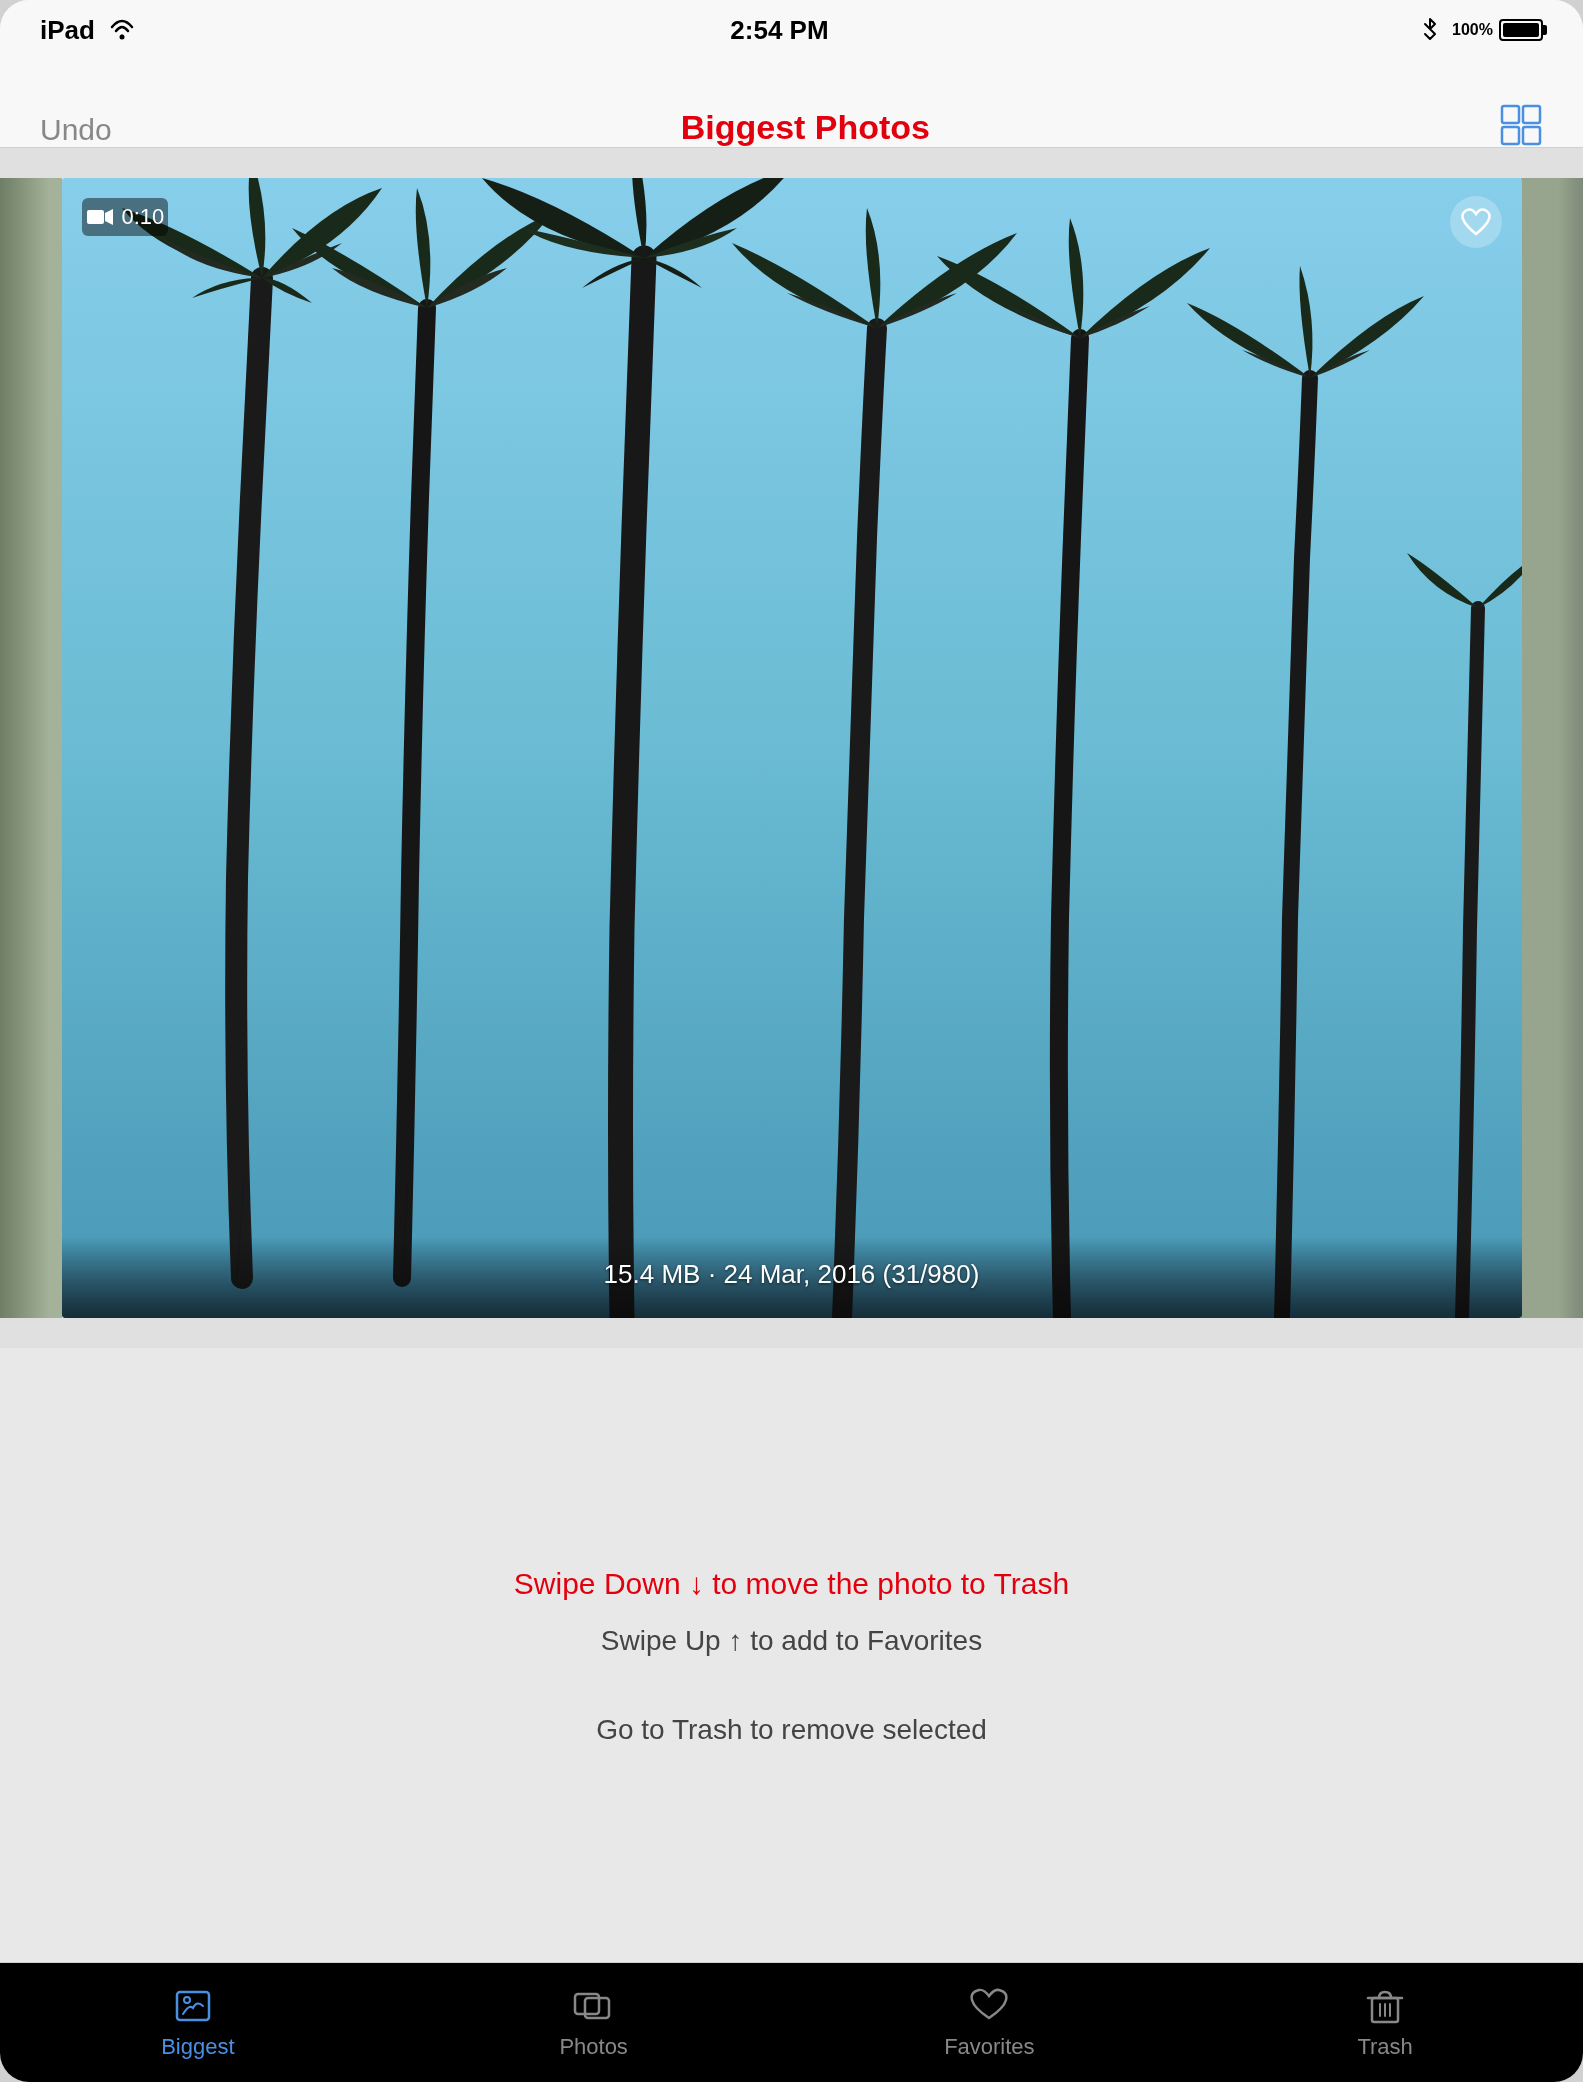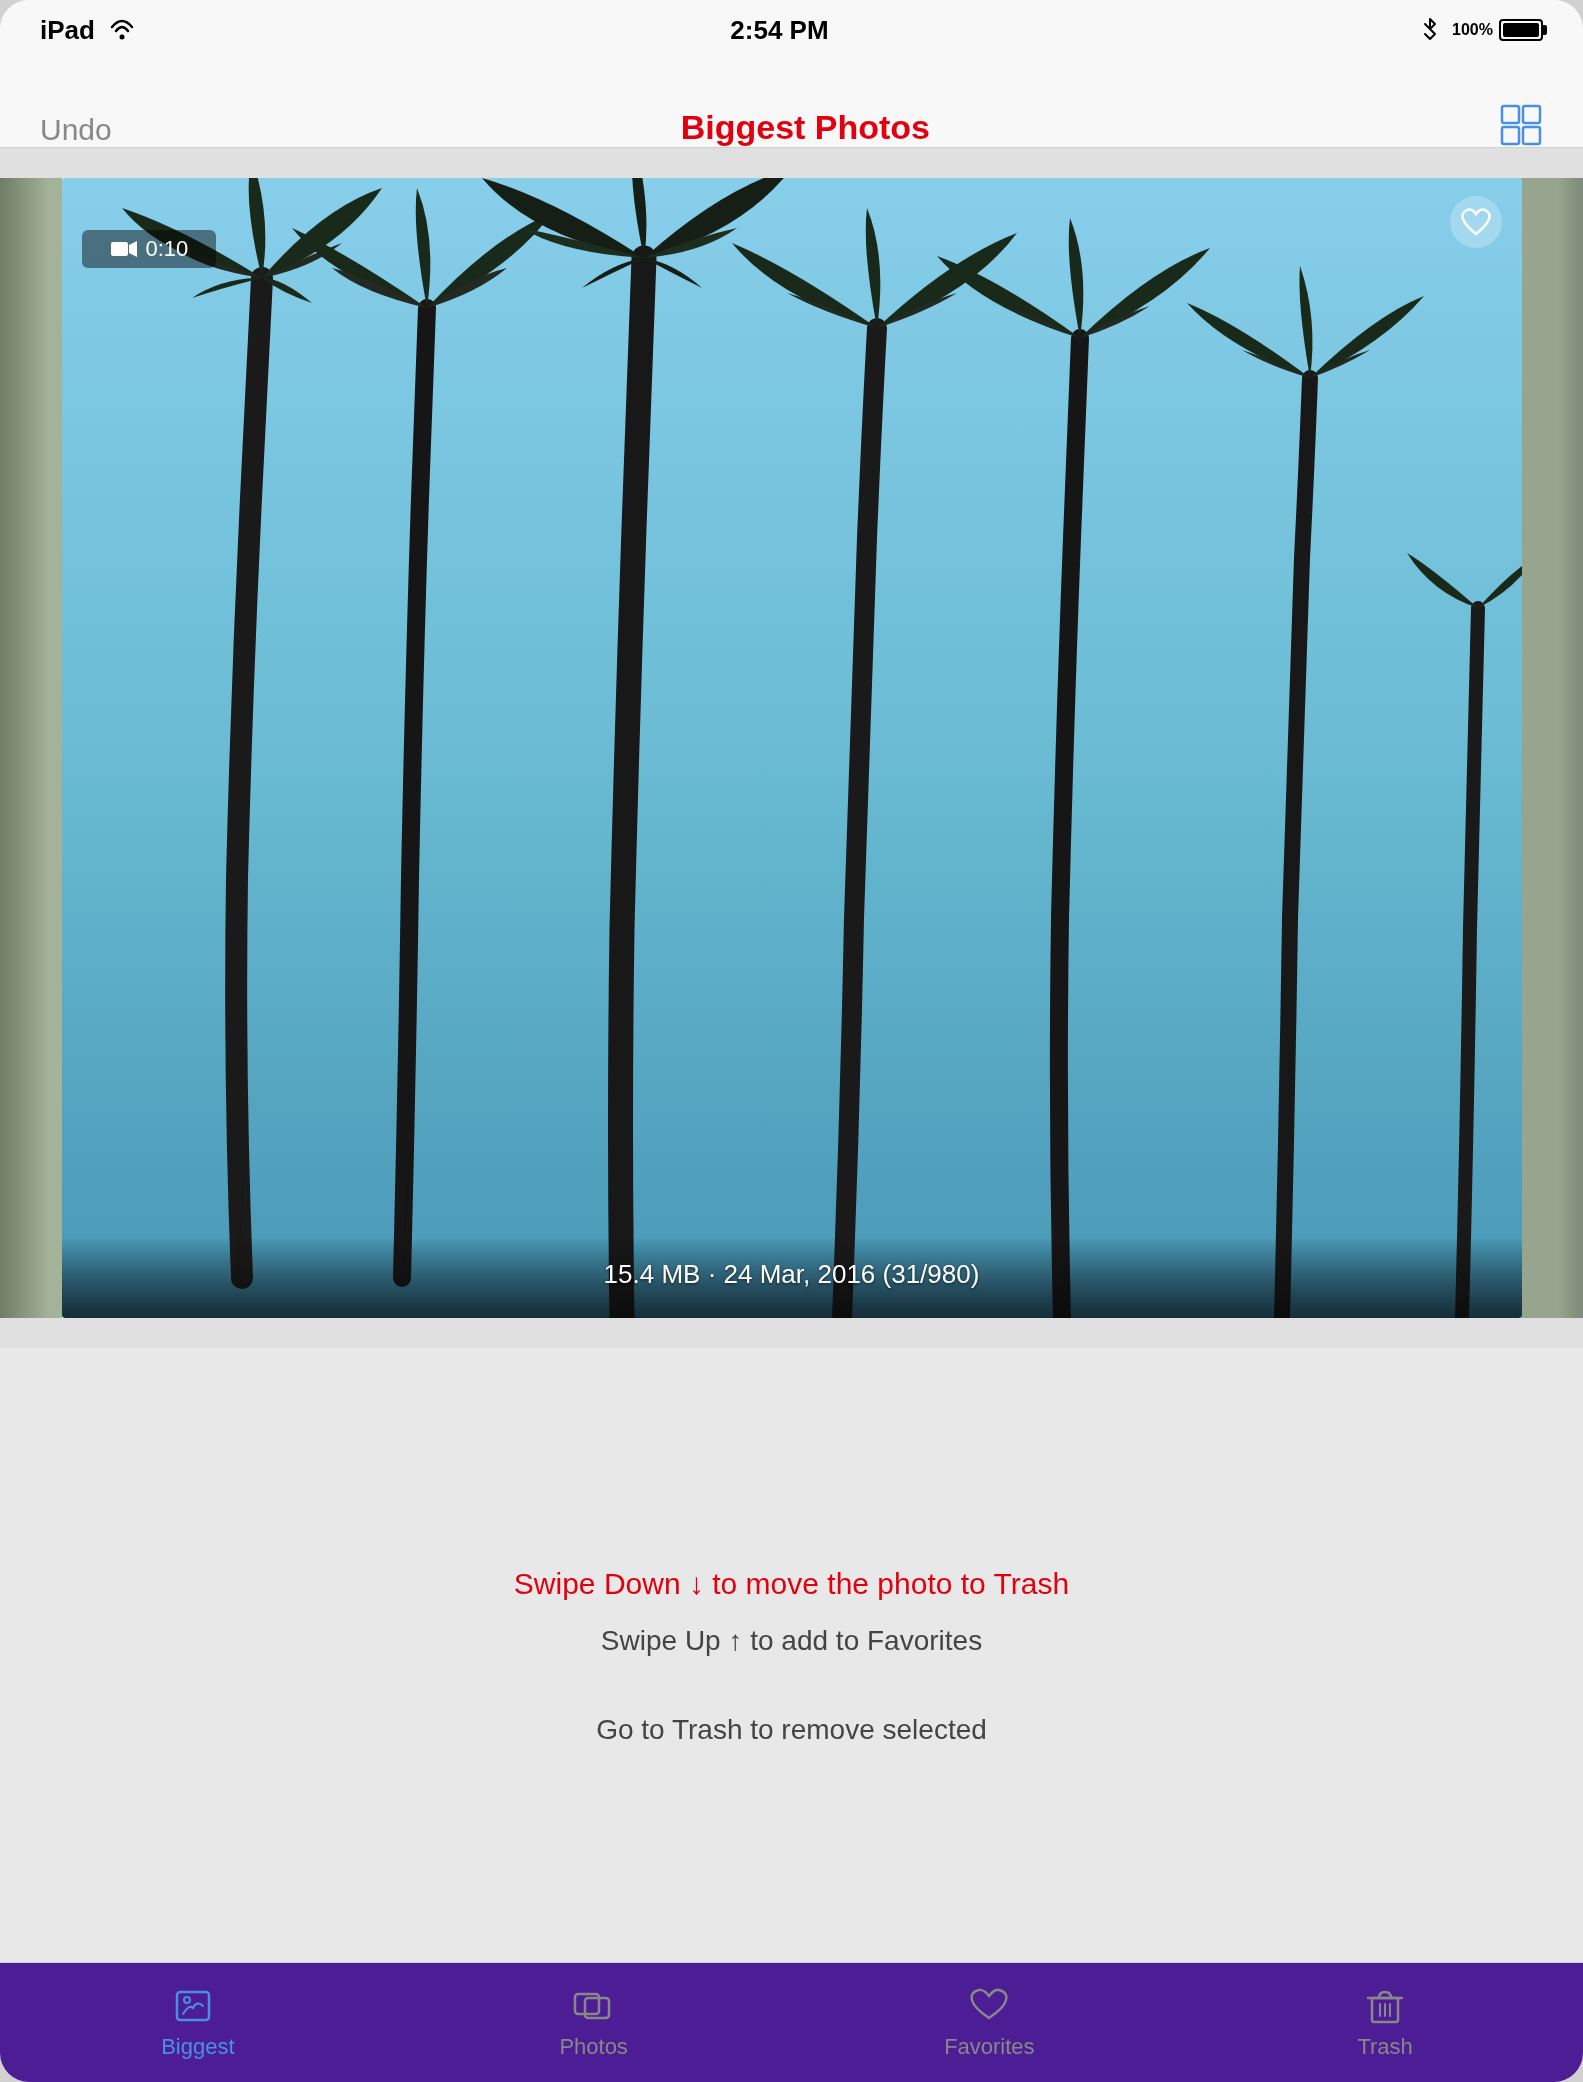--- a/index.html
+++ b/index.html
@@ -205,22 +205,21 @@
     
     .video-badge {
       position: absolute;
       top: 20px;
       left: 20px;
       display: flex;
       align-items: center;
       gap: 8px;
       background: rgba(0,0,0,0.45);
       border-radius: 6px;
-      padding: 6px 28px;
-      margin-top: 32px;
+      padding: 6px 4px;
     }
     .video-duration {
       color: white;
       font-size: 22px;
       font-weight: 500;
     }
 
     
     .heart-btn {
       position: absolute;
@@ -254,21 +253,21 @@
     }
     .instruction-secondary {
       font-size: 28px;
       color: #444;
       font-weight: 400;
       line-height: 1.6;
     }
 
     
     .tab-bar {
-      background: #4c1d95;
+      background: #000000;
       height: 120px;
       border-top: 1px solid #d0d0d0;
       display: flex;
       align-items: center;
       justify-content: space-around;
       flex-shrink: 0;
     }
     .tab-item {
       display: flex;
       flex-direction: column;

